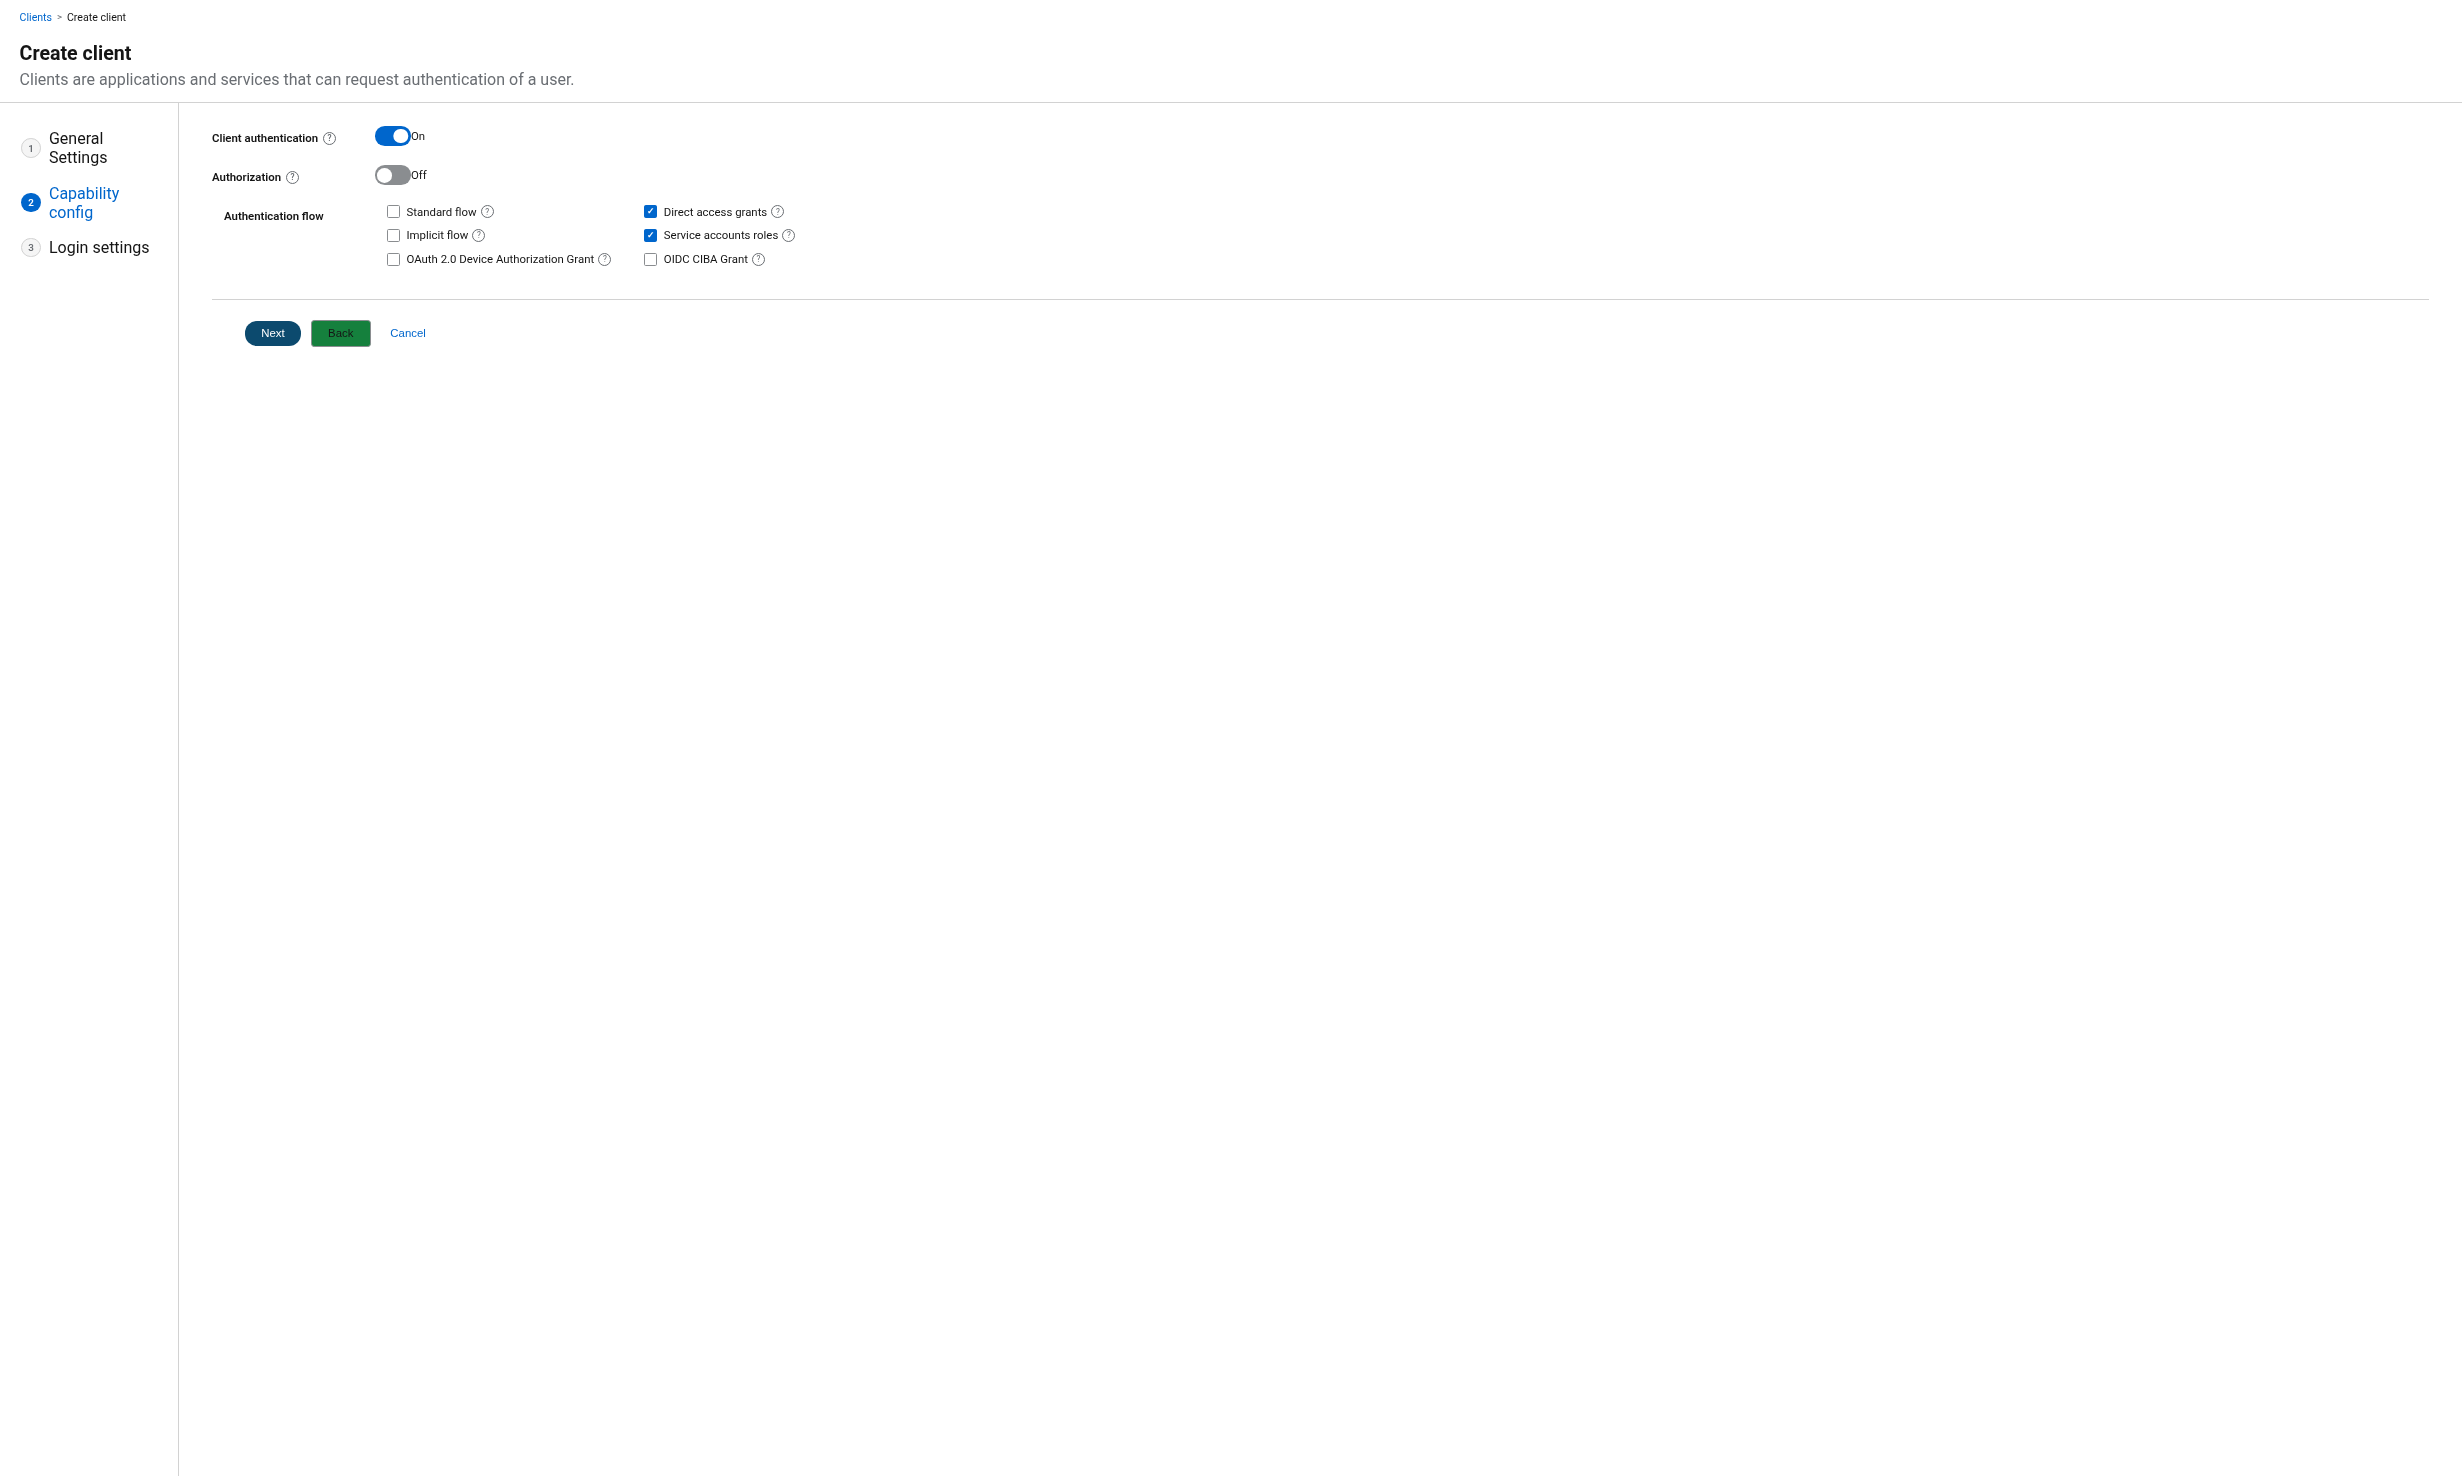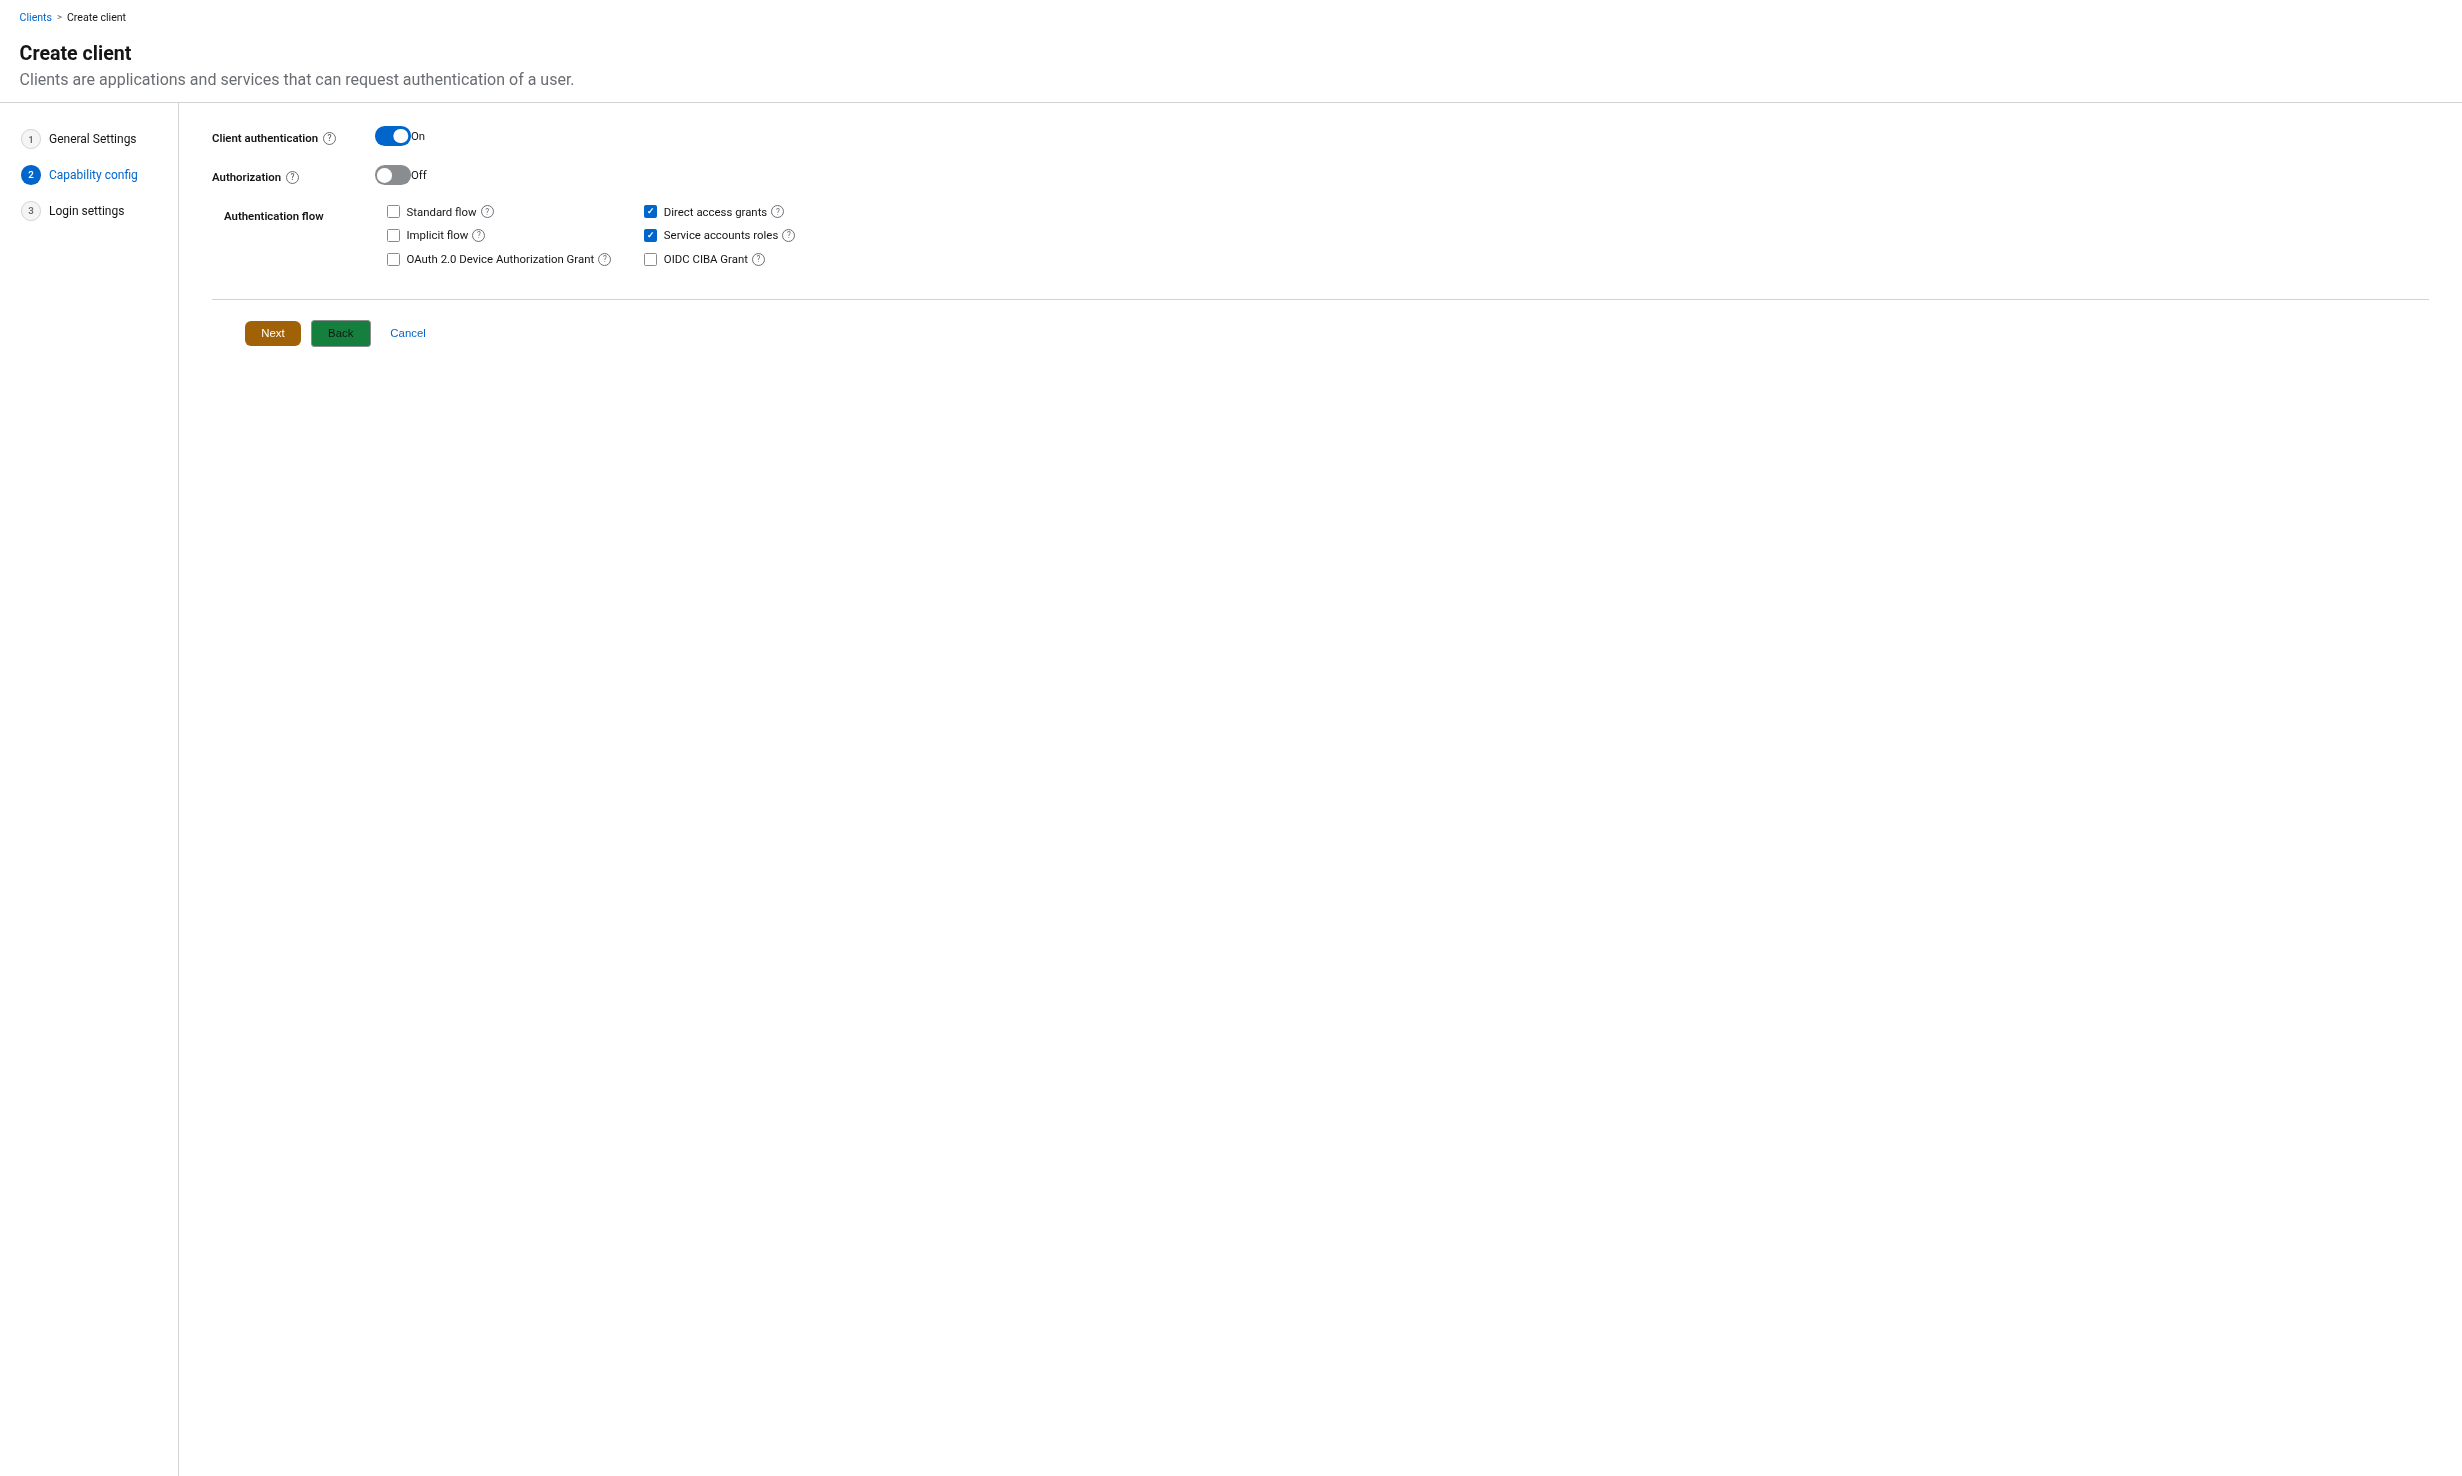--- a/index.html
+++ b/index.html
@@ -14,21 +14,21 @@
     .page-title { font-size: 19.6px; font-weight: 700; color: #151515; margin-bottom: 4.9px; }
     .page-subtitle { font-size: 16px; color: #6a6e73; }
 
     .main-layout { display: flex; min-height: calc(100vh - 98px); }
 
     .sidebar { width: 179px; padding: 19.6px 13px; border-right: 0.8px solid #d2d2d2; flex-shrink: 0; }
     .step-item { display: flex; align-items: center; gap: 8.2px; padding: 6.5px 8.2px; border-radius: 3.3px; margin-bottom: 3.3px; cursor: pointer; }
     .step-number { width: 19.6px; height: 19.6px; border-radius: 50%; display: flex; align-items: center; justify-content: center; font-size: 9.8px; font-weight: 600; flex-shrink: 0; }
     .step-number-inactive { background: #f5f5f5; color: #6a6e73; border: 0.8px solid #d2d2d2; }
     .step-number-active { background: #0066cc; color: #fff; }
-    .step-label { font-size: 12px; }
+    .step-label { font-size: 16px; }
     .step-label-active { color: #0066cc; font-weight: 400; }
     .step-label-inactive { color: #151515; }
 
     .content { flex: 1; padding: 23px 33px; }
 
     .form-row { display: flex; align-items: flex-start; margin-bottom: 19.6px; }
     .form-label { width: 163px; flex-shrink: 0; display: flex; align-items: center; gap: 4.9px; font-size: 11.4px; font-weight: 600; color: #151515; padding-top: 4.9px; }
     .form-label-with-help { flex-direction: column; align-items: flex-start; }
     .form-label-row { display: flex; align-items: center; gap: 4.9px; }
     .help-icon { display: inline-flex; align-items: center; justify-content: center; width: 13px; height: 13px; border-radius: 50%; border: 0.8px solid #6a6e73; color: #6a6e73; font-size: 8.2px; cursor: pointer; flex-shrink: 0; }
@@ -50,21 +50,21 @@
     .checkbox-item { display: flex; align-items: center; gap: 6.5px; }
     .checkbox-label { font-size: 11.4px; color: #151515; display: flex; align-items: center; gap: 4.1px; }
 
     
     .custom-checkbox { width: 13px; height: 13px; border: 1.2px solid #8a8d90; border-radius: 1.6px; background: #fff; cursor: pointer; display: inline-flex; align-items: center; justify-content: center; flex-shrink: 0; }
     .custom-checkbox-checked { background: #0066cc; border-color: #0066cc; }
     .check-mark { color: #fff; font-size: 9px; font-weight: 700; line-height: 1; }
 
     
     .footer { padding: 19.6px 33px; border-top: 0.8px solid #d2d2d2; display: flex; gap: 9.8px; align-items: center; margin-top: 33px; }
-    .btn-primary { background: #a16207; color: #fff; border: none; padding: 6.5px 16.3px; border-radius: 6px; font-size: 11.4px; font-weight: 500; cursor: pointer; }
+    .btn-primary { background: #0c4a6e; color: #fff; border: none; padding: 6.5px 16.3px; border-radius: 12px; font-size: 11.4px; font-weight: 500; cursor: pointer; }
     .btn-secondary { background: #15803d; color: #151515; border: 0.8px solid #8a8d90; padding: 6.5px 16.3px; border-radius: 3.3px; font-size: 11.4px; font-weight: 500; cursor: pointer; }
     .btn-link { background: none; border: none; color: #0066cc; font-size: 11.4px; font-weight: 500; cursor: pointer; padding: 6.5px 9.8px; }
   </style>
 </head>
 <body>
 
 <div class="breadcrumb">
   <a class="breadcrumb-link">Clients</a>
   <span class="breadcrumb-sep">&gt;</span>
   <span class="breadcrumb-current">Create client</span>

